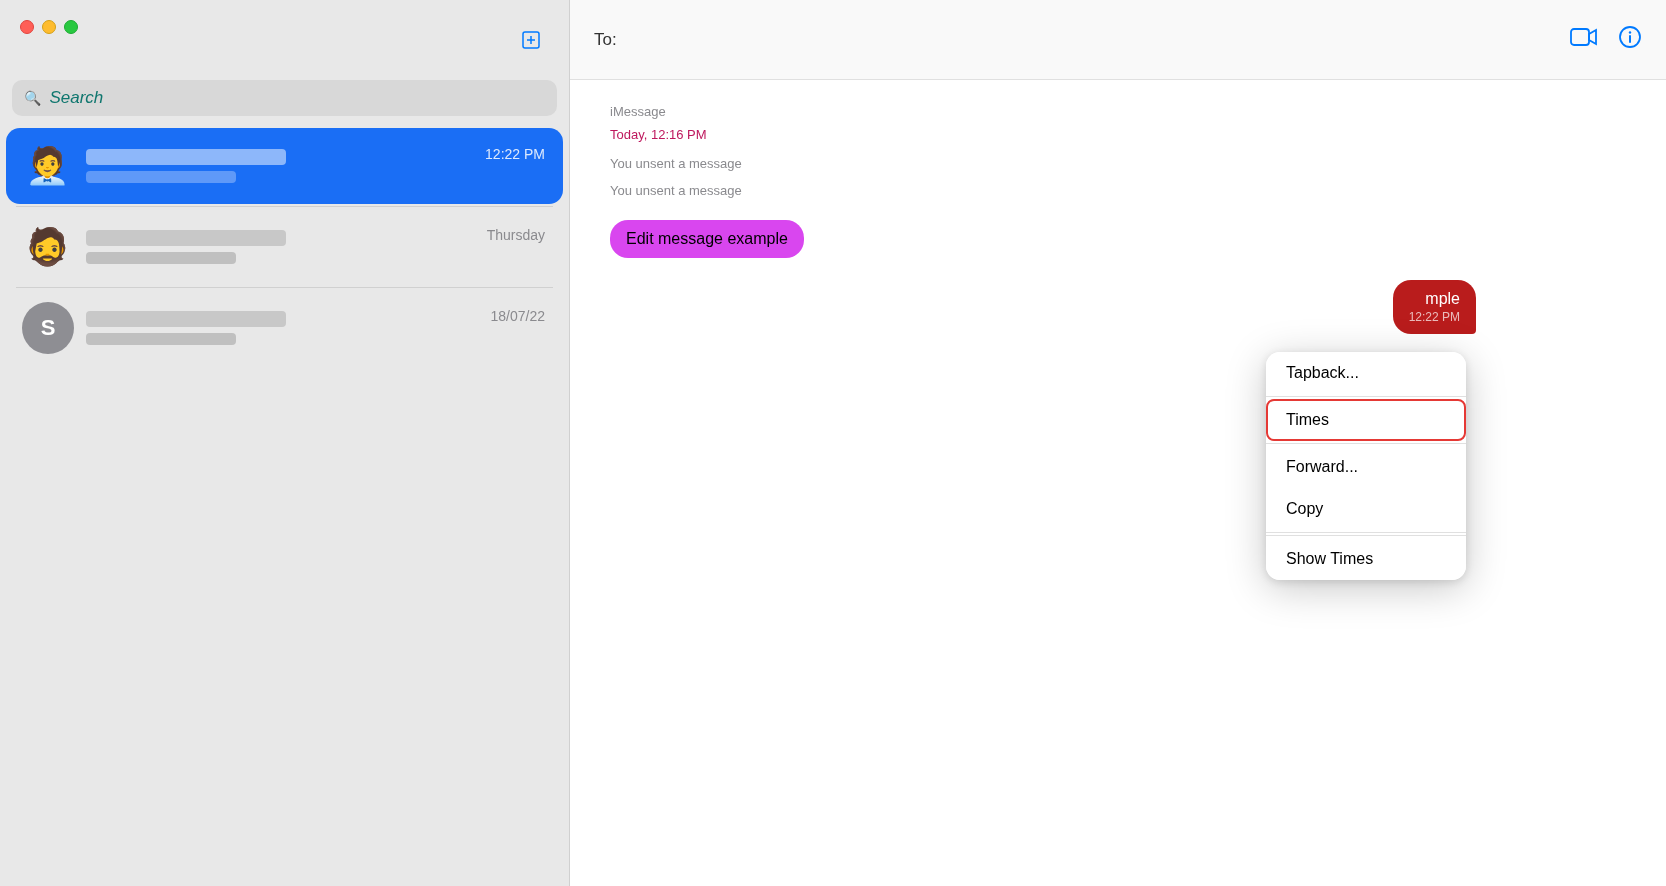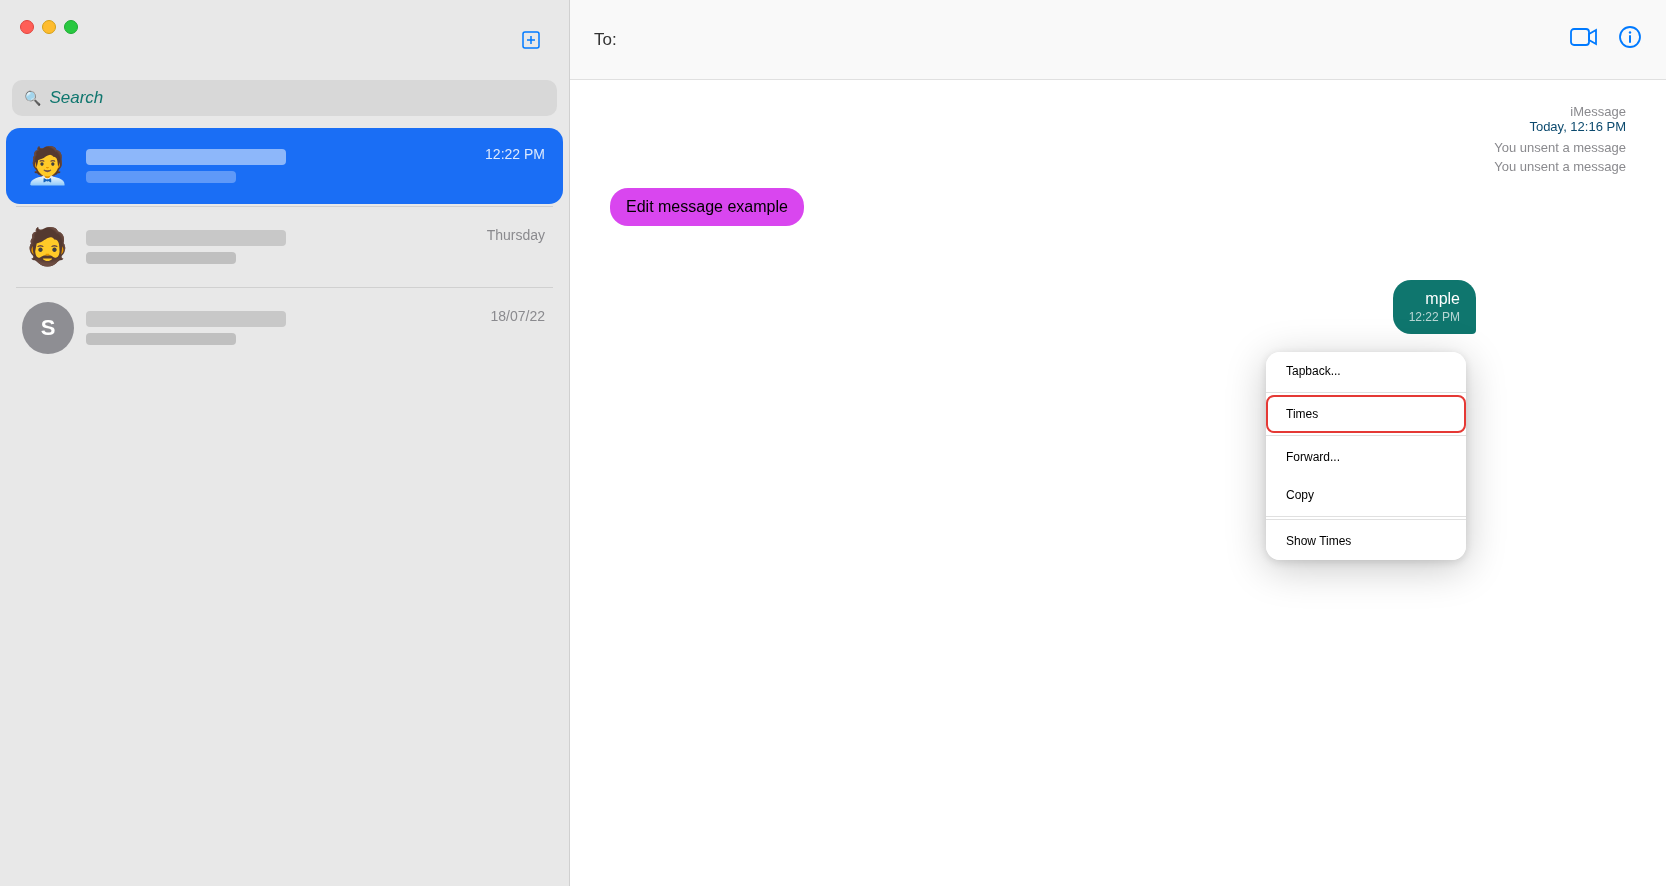--- a/index.html
+++ b/index.html
@@ -206,33 +206,34 @@
       cursor: pointer;
       font-size: 22px;
       color: #007aff;
     }
 
     .chat-area {
       flex: 1;
       padding: 24px 40px;
       display: flex;
       flex-direction: column;
-      align-items: flex-end;
+      align-items: flex-start;
+      gap: 8px;
       overflow-y: auto;
     }
 
     .imessage-label {
       font-size: 13px;
       color: #8a8a8e;
       font-weight: 500;
     }
 
     .timestamp-label {
       font-size: 13px;
-      color: #0c4a6e;
+      color: #be185d;
       margin-bottom: 4px;
     }
 
     .system-msg {
       font-size: 13px;
       color: #8a8a8e;
       margin: 2px 0;
     }
 
     .message-row {
@@ -264,21 +265,21 @@
       border-radius: 14px;
       box-shadow: 0 8px 40px rgba(0,0,0,0.22), 0 2px 8px rgba(0,0,0,0.12);
       min-width: 200px;
       overflow: hidden;
       position: relative;
       top: 10px;
     }
 
     .context-menu-item {
       padding: 12px 20px;
-      font-size: 12px;
+      font-size: 16px;
       color: #000;
       cursor: pointer;
       display: flex;
       align-items: center;
     }
 
     .context-menu-item.highlighted {
       outline: 2px solid #e53935;
       outline-offset: -2px;
       border-radius: 8px;
@@ -384,21 +385,21 @@
     <span class="system-msg">You unsent a message</span>
 
     <div class="message-row">
       <div class="message-bubble">Edit message example</div>
     </div>
   </div>
 
   <div class="context-menu-overlay">
 
     <div style="position:relative; display:flex; justify-content:flex-end; margin-bottom:8px; margin-right:0;">
-      <div style="background:#0f766e; color:white; border-radius:18px 18px 4px 18px; padding:10px 16px; font-size:16px; min-width:60px; text-align:right; position:relative; right:-10px;">
+      <div style="background:#b91c1c; color:white; border-radius:18px 18px 4px 18px; padding:10px 16px; font-size:16px; min-width:60px; text-align:right; position:relative; right:-10px;">
         <span>mple</span>
         <div style="font-size:12px; color:rgba(255,255,255,0.7); margin-top:2px;">12:22 PM</div>
       </div>
     </div>
 
     <div class="context-menu">
 
       <div class="context-menu-item">
         <span>Tapback...</span>
       </div>

